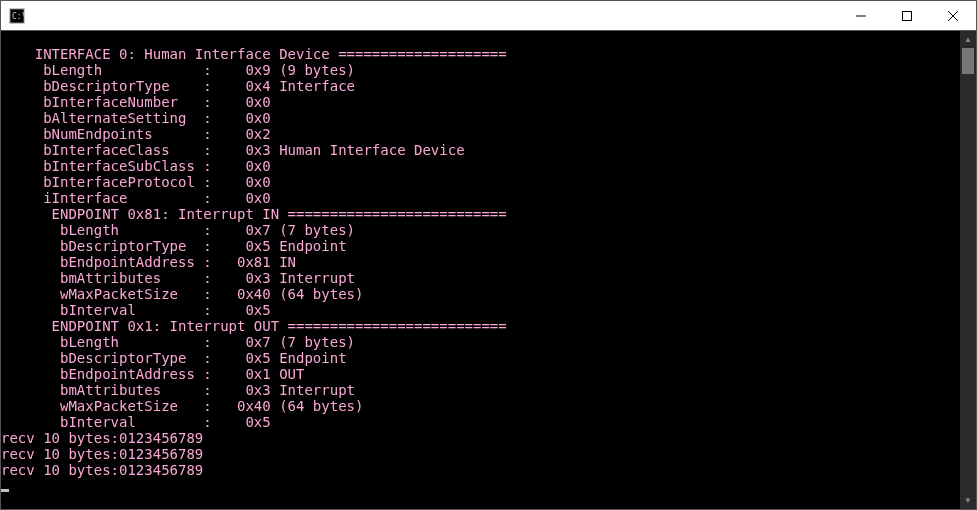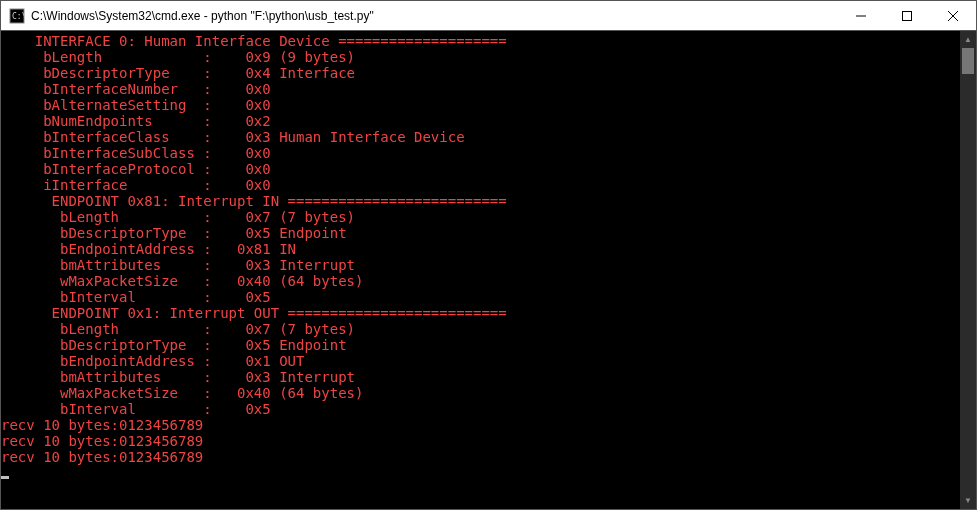--- a/index.html
+++ b/index.html
@@ -37,25 +37,25 @@
   .winbtn svg { stroke:#000; fill:none; }
 
   .terminal-wrap {
     position:relative;
     height:calc(100% - 30px);
     background:#000;
     display:flex;
   }
   .terminal {
     flex:1 1 auto;
-    padding:2px 0 0 0;
+    padding:15px 0 0 0;
     font-family: "NSimSun","SimSun","Consolas",monospace;
     font-size:14px;
     line-height:16px;
-    color:#ef4444;
+    color:#f9a8d4;
     white-space:pre;
     overflow:hidden;
   }
   .scrollbar {
     width:17px;
     background:#2b2b2b;
     position:relative;
     border-left:1px solid #000;
   }
   .scroll-arrow {
@@ -80,21 +80,20 @@
 </head>
 <body>
 
 <div class="titlebar">
   <span class="icon">
     <svg width="16" height="16" viewBox="0 0 16 16">
       <rect x="1" y="1" width="14" height="14" fill="#000" stroke="#888" stroke-width="1"></rect>
       <text x="3" y="11" font-size="8" fill="#ccc" font-family="monospace">C:\</text>
     </svg>
   </span>
-  <span class="title-text">C:\Windows\System32\cmd.exe - python  "F:\python\usb_test.py"</span>
   <span class="spacer"></span>
   <div class="winbtn">
     <svg width="10" height="10" viewBox="0 0 10 10">
         <line x1="0" y1="5" x2="10" y2="5" stroke-width="1"></line>
       </svg>
   </div>
   <div class="winbtn">
     <svg width="10" height="10" viewBox="0 0 10 10">
         <rect x="0.5" y="0.5" width="9" height="9" stroke-width="1"></rect>
       </svg>

